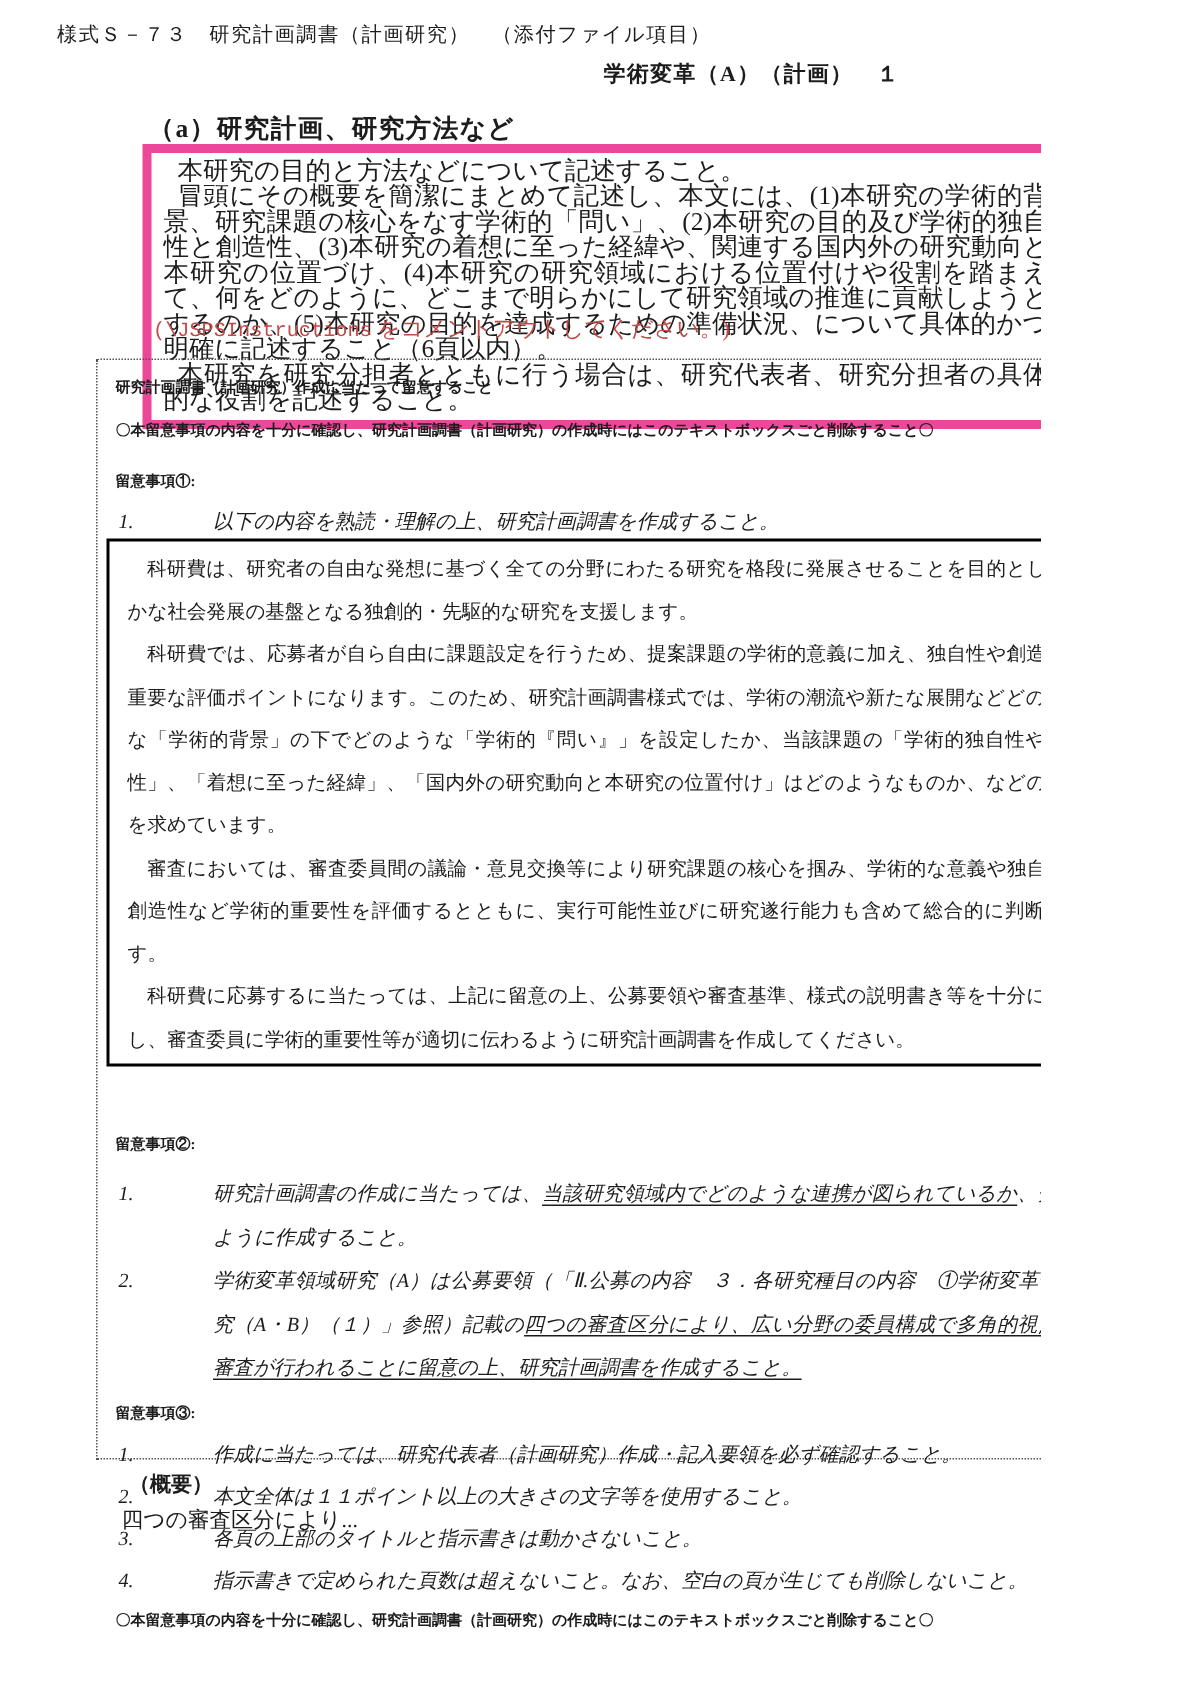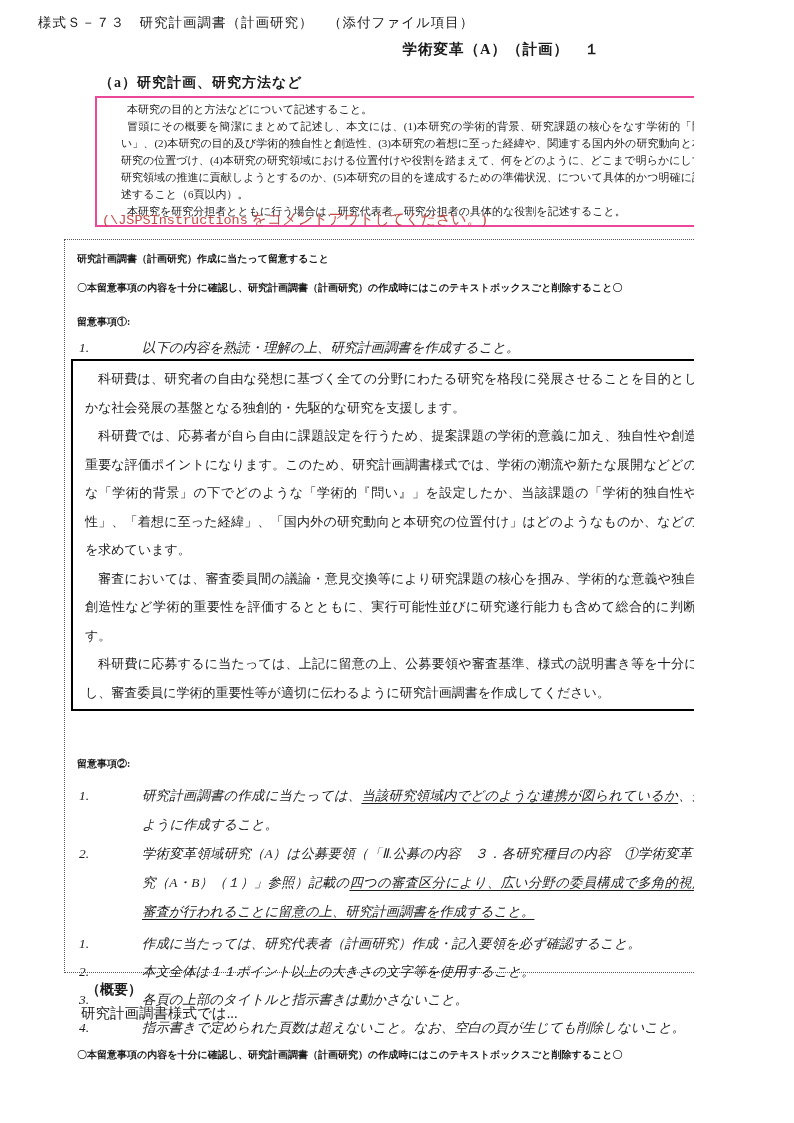--- a/index.html
+++ b/index.html
@@ -17,29 +17,29 @@
   .form-code {
     position: absolute; left: 38px; top: 14px;
     font-size: 13.5px; letter-spacing: 1px; white-space: pre;
   }
   .header-right {
     position: absolute; right: 94px; top: 40px;
     font-size: 14.5px; letter-spacing: 1px;
   }
   .section-heading {
     position: absolute; left: 99px; top: 74px;
-    font-size: 14px; letter-spacing: 1px;
+    font-size: 17px; letter-spacing: 1px;
   }
 
   .instruction-box {
     position: absolute; left: 95px; top: 96px; width: 618px;
     box-sizing: border-box;
-    border: 2px solid #ec4899;
-    padding: 3px 8px 5px 24px;
-    font-size: 11px; line-height: 17px;
+    border: 6px solid #ec4899;
+    padding: 3px 8px 5px 8px;
+    font-size: 17px; line-height: 17px;
   }
   .instruction-box p { margin: 0; text-indent: 0.55em; text-align: justify; }
 
   .red-note {
     position: absolute; left: 102px; top: 210px;
     font-size: 15px; white-space: pre;
   }
   .red-note .code { font-family: "Liberation Mono", monospace; font-size: 13.5px; }
 
   .notice-box {
@@ -126,20 +126,21 @@
     <p class="nb-head nb-note2-head gothic">留意事項②:</p>
     <div class="item item-n2-1">
       <span class="no">1.</span>
       <span class="txt"><span>研究計画調書の作成に当たっては、</span><span class="u">当該研究領域内でどのような連携が図られているか</span><span>、分かるように作成すること。</span></span>
     </div>
     <div class="item">
       <span class="no">2.</span>
       <span class="txt"><span>学術変革領域研究（A）は公募要領（「Ⅱ.公募の内容　３．各研究種目の内容　①学術変革領域研究（A・B）（１）」参照）記載の</span><span class="u">四つの審査区分により、広い分野の委員構成で多角的視点から審査が行われることに留意の上、研究計画調書を作成すること。</span></span>
     </div>
 
+    <p class="nb-head nb-note3-head gothic">留意事項③:</p>
     <div class="note3-items">
       <div class="item">
         <span class="no">1.</span>
         <span class="txt">作成に当たっては、研究代表者（計画研究）作成・記入要領を必ず確認すること。</span>
       </div>
       <div class="item">
         <span class="no">2.</span>
         <span class="txt">本文全体は１１ポイント以上の大きさの文字等を使用すること。</span>
       </div>
       <div class="item">
@@ -149,15 +150,15 @@
       <div class="item">
         <span class="no">4.</span>
         <span class="txt">指示書きで定められた頁数は超えないこと。なお、空白の頁が生じても削除しないこと。</span>
       </div>
     </div>
 
     <p class="nb-head nb-warning-bottom gothic">〇本留意事項の内容を十分に確認し、研究計画調書（計画研究）の作成時にはこのテキストボックスごと削除すること〇</p>
   </div>
 
   <div class="summary-heading gothic">（概要）</div>
-  <div class="summary-body">研究計画調書様式では...</div>
+  <div class="summary-body">四つの審査区分により...</div>
 
 </div>
 
 </body></html>

